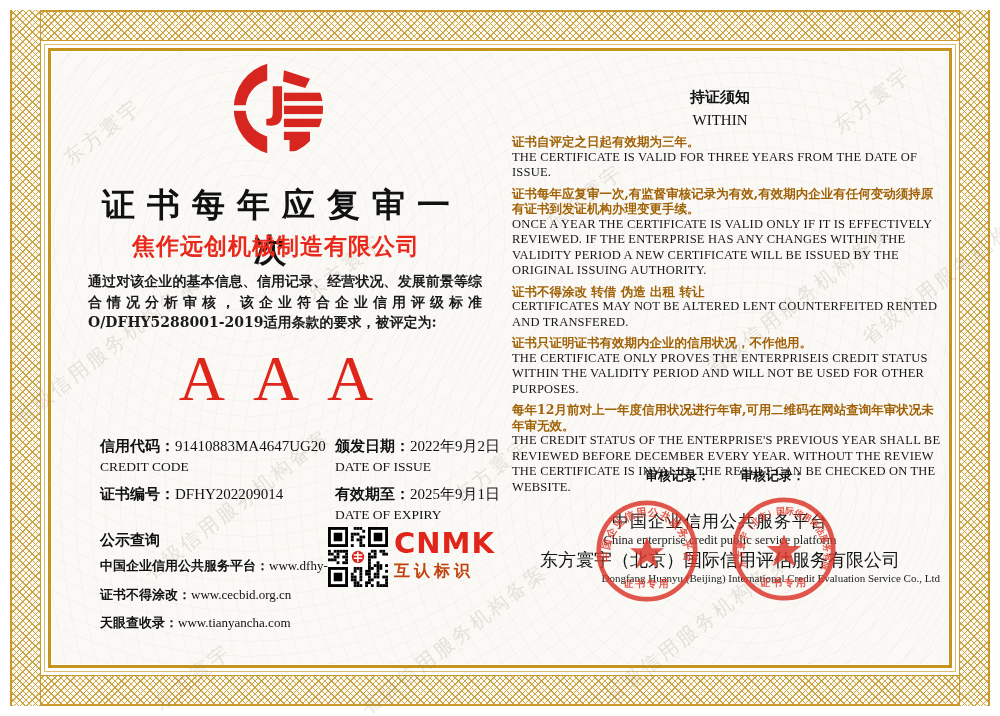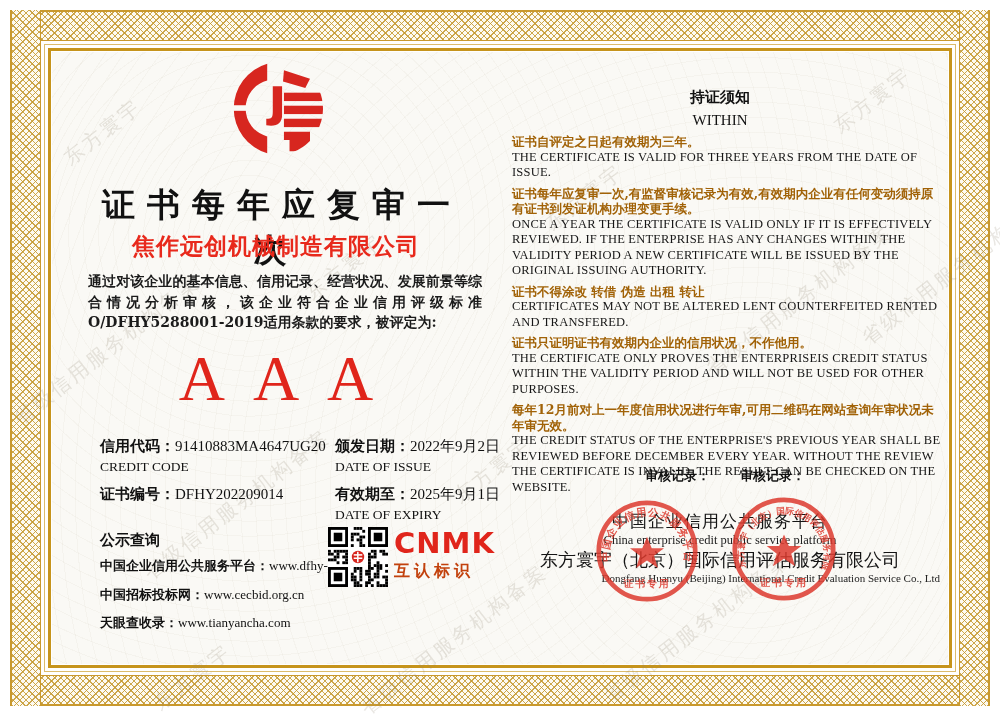--- a/index.html
+++ b/index.html
@@ -147,21 +147,21 @@
   <div class="abs field fld-doe">
     <div class="f1"><span class="flabel">有效期至：</span><span class="fvalue">2025年9月1日</span></div>
     <div class="f2">DATE OF EXPIRY</div>
   </div>
 
   <div class="abs query-title">公示查询</div>
   <div class="abs link lnk1">
     <span class="llabel">中国企业信用公共服务平台：</span><span class="lurl">www.dfhy-xinyong.cn</span>
   </div>
   <div class="abs link lnk2">
-    <span class="llabel">中国招标投标网：</span><span class="lurl">www.cecbid.org.cn</span>
+    <span class="llabel">证书不得涂改：</span><span class="lurl">www.cecbid.org.cn</span>
   </div>
   <div class="abs link lnk3">
     <span class="llabel">天眼查收录：</span><span class="lurl">www.tianyancha.com</span>
   </div>
 
   <svg class="abs qr" id="qr-svg" viewBox="0 0 63 63">
       <rect x="0" y="0" width="63" height="63" fill="#fff"></rect>
       <rect x="27" y="0" width="3" height="3" fill="#000"></rect>
       <rect x="30" y="0" width="3" height="3" fill="#000"></rect>
       <rect x="33" y="0" width="3" height="3" fill="#000"></rect>

